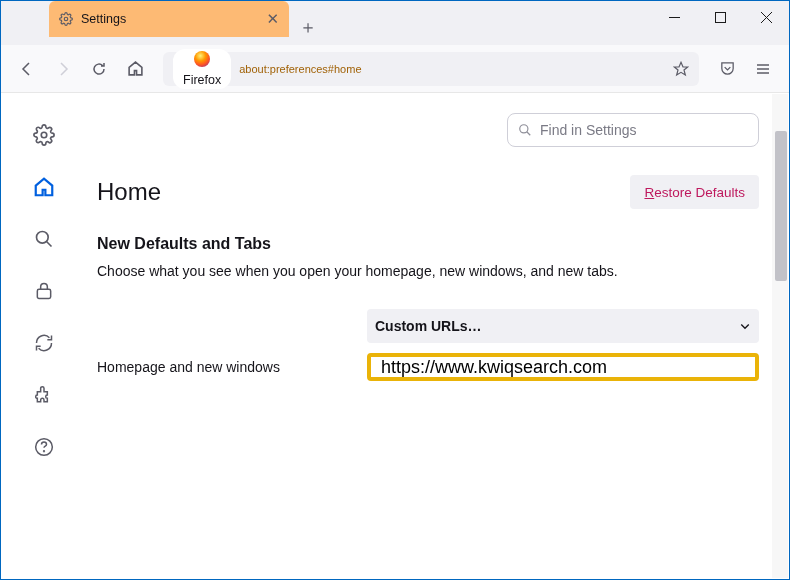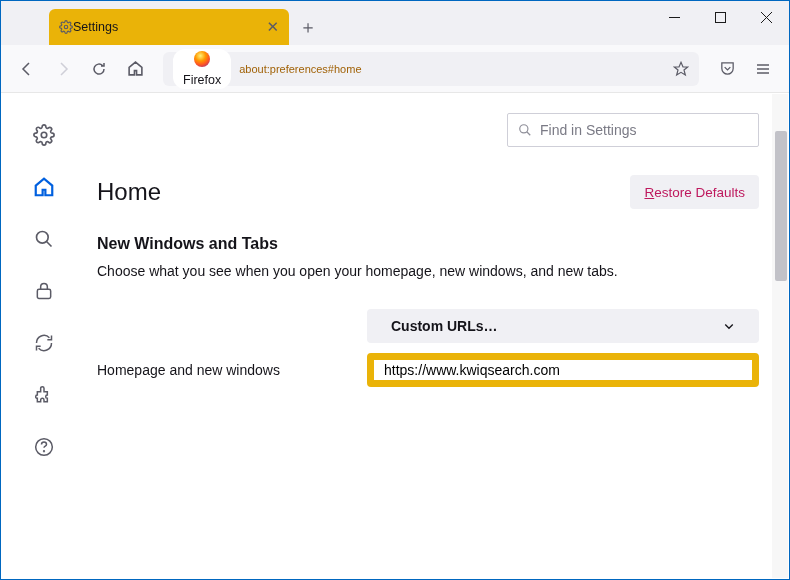--- a/index.html
+++ b/index.html
@@ -1,48 +1,48 @@
 <!DOCTYPE html>
 <html><head>
 <meta charset="utf-8">
 <style>
 * { margin: 0; padding: 0; box-sizing: border-box; font-family: "Segoe UI", Arial, sans-serif; }
 body { width: 790px; height: 580px; background: #fff; overflow: hidden; border: 1px solid #0067c0; position: relative; }
 .titlebar { height: 44px; display: flex; align-items: flex-start; background: #f0f0f4; }
-.tab { margin-top: 8px; margin-left: 48px; height: 36px; width: 240px; background: #eab308; border-radius: 6px 6px 0 0; display: flex; align-items: center; padding: 0 10px; }
+.tab { margin-left: 48px; height: 36px; width: 240px; background: #fdba74; border-radius: 6px 6px 0 0; display: flex; align-items: center; padding: 0 10px; gap: 8px; }
 .tab-title { font-size: 12.5px; color: #15141a; flex: 1; }
 .tab-close { color: #5b5b66; font-size: 15px; cursor: pointer; }
 .newtab { margin-top: 14px; margin-left: 10px; color: #5b5b66; font-size: 18px; }
 .wincontrols { margin-left: auto; display: flex; }
 .wincontrols div { width: 46px; height: 32px; display: flex; align-items: center; justify-content: center; color: #1b1b1b; }
 .toolbar { height: 48px; background: #f9f9fb; display: flex; align-items: center; padding: 0 10px; gap: 4px; border-bottom: 1px solid #e7e7e7; }
 .navbtn { width: 32px; height: 32px; display: flex; align-items: center; justify-content: center; color: #5b5b66; border-radius: 4px; }
 .navbtn.disabled { color: #bfbfc9; }
 .urlbar { flex: 1; height: 34px; background: #f0f0f4; border-radius: 6px; display: flex; align-items: center; padding: 0 10px; margin: 0 8px; gap: 8px; }
 .urlpill { background: #fff; border-radius: 12px; padding: 2px 10px; display: flex; align-items: center; gap: 6px; font-size: 12.5px; color: #15141a; flex-direction: column; }
 .urltext { font-size: 11px; color: #a16207; flex: 1; }
 .content { display: flex; height: calc(580px - 44px - 48px - 2px); }
 .sidebar { width: 86px; display: flex; flex-direction: column; align-items: center; gap: 24px; padding-top: 28px; }
 .sideicon { width: 28px; height: 28px; display: flex; align-items: center; justify-content: center; color: #5b5b66; border-radius: 4px; }
 .sideicon.active { color: #0060df; }
 .main { flex: 1; padding: 20px 30px 0 10px; overflow: hidden; }
 .searchrow { display: flex; justify-content: flex-end; margin-bottom: 28px; }
-.searchbox { width: 252px; height: 34px; border: 1px solid #cfcfd8; border-radius: 2px; display: flex; align-items: center; padding: 0 10px; gap: 8px; color: #7a7a85; font-size: 14px; }
+.searchbox { width: 252px; height: 34px; border: 1px solid #cfcfd8; border-radius: 8px; display: flex; align-items: center; padding: 0 10px; gap: 8px; color: #7a7a85; font-size: 14px; }
 .headrow { display: flex; align-items: center; justify-content: space-between; margin-bottom: 26px; }
 .pagetitle { font-size: 24px; font-weight: 400; color: #15141a; }
 .btn { height: 34px; padding: 0 14px; background: #f0f0f4; border: none; border-radius: 4px; font-size: 13.5px; color: #be185d; display: flex; align-items: center; }
 .btn.disabled { color: #b5b5bd; }
 .btn u { text-decoration: underline; }
 .section-title { font-size: 16px; font-weight: 600; color: #15141a; margin-bottom: 10px; }
 .section-desc { font-size: 14px; color: #15141a; margin-bottom: 30px; }
 .formrow { display: flex; align-items: center; margin-bottom: 10px; gap: 10px; }
 .formlabel { width: 260px; font-size: 14px; color: #15141a; }
 .formcontrol { flex: 1; }
-.select { height: 34px; background: #f0f0f4; border-radius: 4px; display: flex; align-items: center; justify-content: space-between; padding: 0 24px; font-size: 14px; font-weight: 600; color: #15141a; }
-.textinput { width: 100%; height: 34px; border: 7px solid #eab308; border-radius: 4px; padding: 0 10px; font-size: 14px; }
+.select { height: 34px; background: #f0f0f4; border-radius: 4px; display: flex; align-items: center; justify-content: space-between; padding: 0 8px; font-size: 14px; font-weight: 600; color: #15141a; }
+.textinput { width: 100%; height: 28px; border: 4px solid #eab308; border-radius: 4px; padding: 0 10px; font-size: 18px; }
 .btnrow { display: flex; gap: 10px; justify-content: flex-end; }
 .scrollbar { position: absolute; right: 1px; top: 93px; width: 16px; bottom: 1px; background: #f7f7f7; }
 .scrollthumb { position: absolute; right: 2px; top: 130px; width: 12px; height: 150px; background: #c2c2c8; border-radius: 2px; }
 svg { display: block; }
 .ffcircle { width: 16px; height: 16px; border-radius: 50%; background: radial-gradient(circle at 40% 30%, #fff176 0%, #ff9800 35%, #ff5722 60%, #7b1fa2 100%); }
 </style>
 </head>
 <body>
 
 <div class="titlebar">
@@ -182,21 +182,21 @@
       </div>
     </div>
 
     <div class="headrow">
       <h1 class="pagetitle">Home</h1>
       <button class="btn">
           <span><u>R</u>estore Defaults</span>
         </button>
     </div>
 
-    <div class="section-title">New Windows and Tabs</div>
+    <div class="section-title">New Defaults and Tabs</div>
     <div class="section-desc">Choose what you see when you open your homepage, new windows, and new tabs.</div>
 
     <div class="formrow">
       <div class="formlabel"></div>
       <div class="formcontrol">
         <div class="select">
           <span>Custom URLs…</span>
           <span>
               <svg width="12" height="12" viewBox="0 0 16 16" fill="none" stroke="#15141a" stroke-width="1.8">
                 <path d="M3 6l5 5 5-5"></path>

